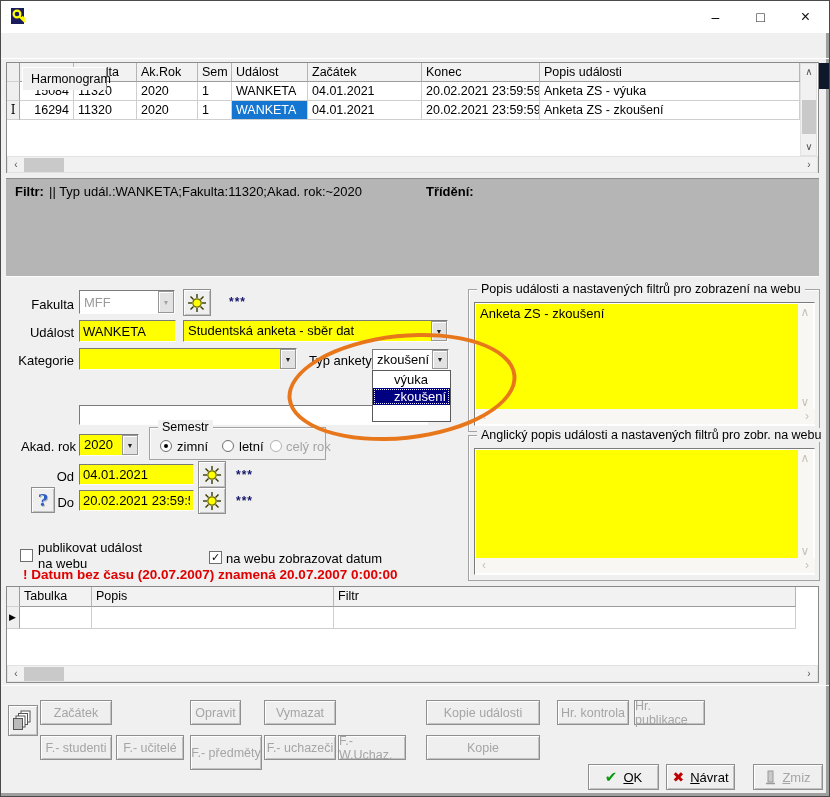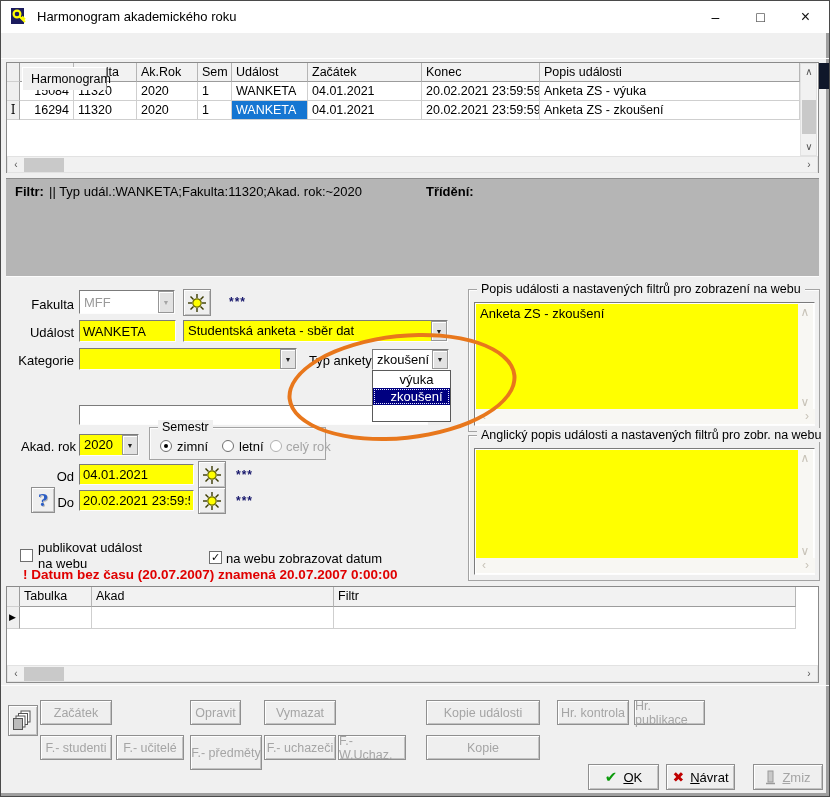--- a/index.html
+++ b/index.html
@@ -71,21 +71,21 @@
   .radio { width:12px; height:12px; border-radius:50%; border:1px solid #6f6f6f; background:#fff; position:absolute; }
   .radio.on::after { content:""; position:absolute; left:3px; top:3px; width:4px; height:4px; border-radius:50%; background:#000; }
   .radio.dis { border-color:#b0b0b0; }
   .rlbl { font-size:13px; position:absolute; white-space:nowrap; }
   .cb { width:13px; height:13px; background:#fff; border:1px solid #6f6f6f; position:absolute;
         font-size:11px; font-weight:bold; line-height:11px; text-align:center; color:#000; }
   .warn { color:#e00000; font-weight:bold; font-size:13.5px; white-space:nowrap; }
 
   
   .ddlist { background:#fff; border:1px solid #5a5a5a; z-index:40; }
-  .ddrow { height:17px; font-size:13px; padding:1px 3px 0 13px; white-space:nowrap;text-align:center; }
+  .ddrow { height:17px; font-size:13px; padding:1px 3px 0 21px; white-space:nowrap; }
   .ddsel { background:#000080; color:#fff; outline:1px dotted #e8e8ff; outline-offset:-2px; }
 
   
   .ellipse { left:286px; top:333px; width:230px; height:106px; border:4px solid #E8771C;
              border-radius:50%; transform:rotate(-6deg); z-index:60; pointer-events:none; }
 
   
   .accel { display:inline-block; }
   .accel::first-letter { text-decoration:underline; }
   .okbtn { font-size:13px; gap:6px; }
@@ -94,21 +94,20 @@
 <body>
 
 <div class="window">
 
   <div class="abs titlebar">
     <svg class="abs" style="left:10px;top:7px" width="18" height="18" viewBox="0 0 18 18">
       <rect x="0" y="0" width="13" height="16" fill="#1b1b5e"></rect>
       <circle cx="6" cy="6" r="3.4" fill="none" stroke="#ffff00" stroke-width="2.2"></circle>
       <path d="M8 8 L14 14 M12 12 L14 10 M10.5 10.5 L12.5 8.5" stroke="#ffff00" stroke-width="2" fill="none"></path>
     </svg>
-    <div class="abs title-text">Harmonogram akademického roku</div>
     <div class="abs winbtn" style="left:692px">–</div>
     <div class="abs winbtn" style="left:737px">□</div>
     <div class="abs winbtn" style="left:782px;font-size:16px">×</div>
   </div>
 
   <div class="abs tabstrip">
     <div class="abs tab">Harmonogram</div>
   </div>
   <div class="abs panel-top-line"></div>
 
@@ -318,21 +317,21 @@
           <div class="abs memo-arrow" style="right:2px;top:0;width:12px;height:14px">›</div>
         </div>
       </div>
     </div>
   </div>
 
   <div class="abs gridwrap" style="left:5px;top:585px;width:813px;height:97px">
     <div class="grow">
       <div class="gc gut" style="width:13px;height:20px"></div>
       <div class="gc hc" style="width:72px;height:20px">Tabulka</div>
-      <div class="gc hc" style="width:242px;height:20px">Akad</div>
+      <div class="gc hc" style="width:242px;height:20px">Popis</div>
       <div class="gc hc" style="width:462px;height:20px">Filtr</div>
     </div>
     <div class="grow">
       <div class="gc gut" style="width:13px;height:22px;font-size:9px;padding:5px 0 0 2px;color:#000">▶</div>
       <div class="gc dc" style="width:72px;height:22px"></div>
       <div class="gc dc" style="width:242px;height:22px"></div>
       <div class="gc dc" style="width:462px;height:22px"></div>
     </div>
     <div class="abs sb" style="left:0;top:78px;width:811px;height:17px">
       <div class="abs sb-arrow" style="left:1px;top:0;width:14px;height:16px">‹</div>

